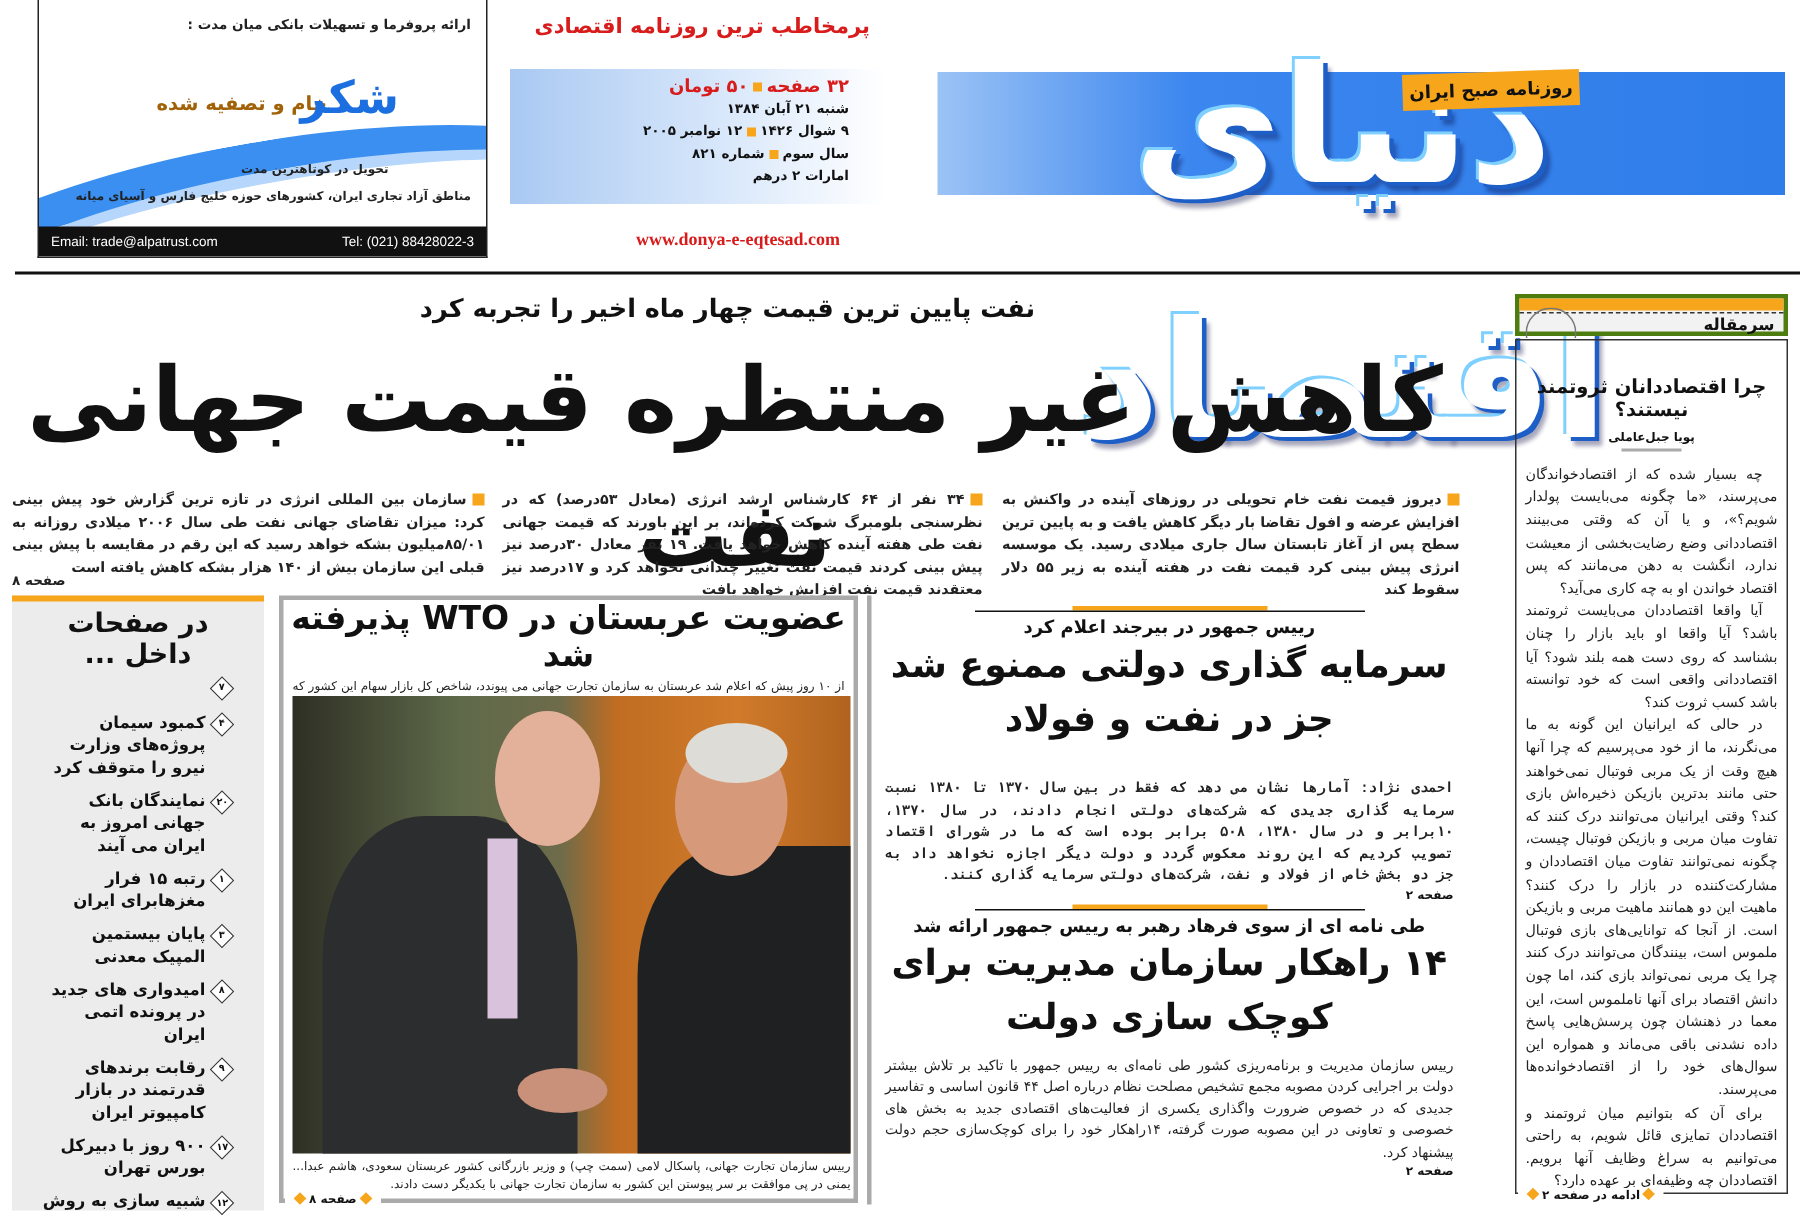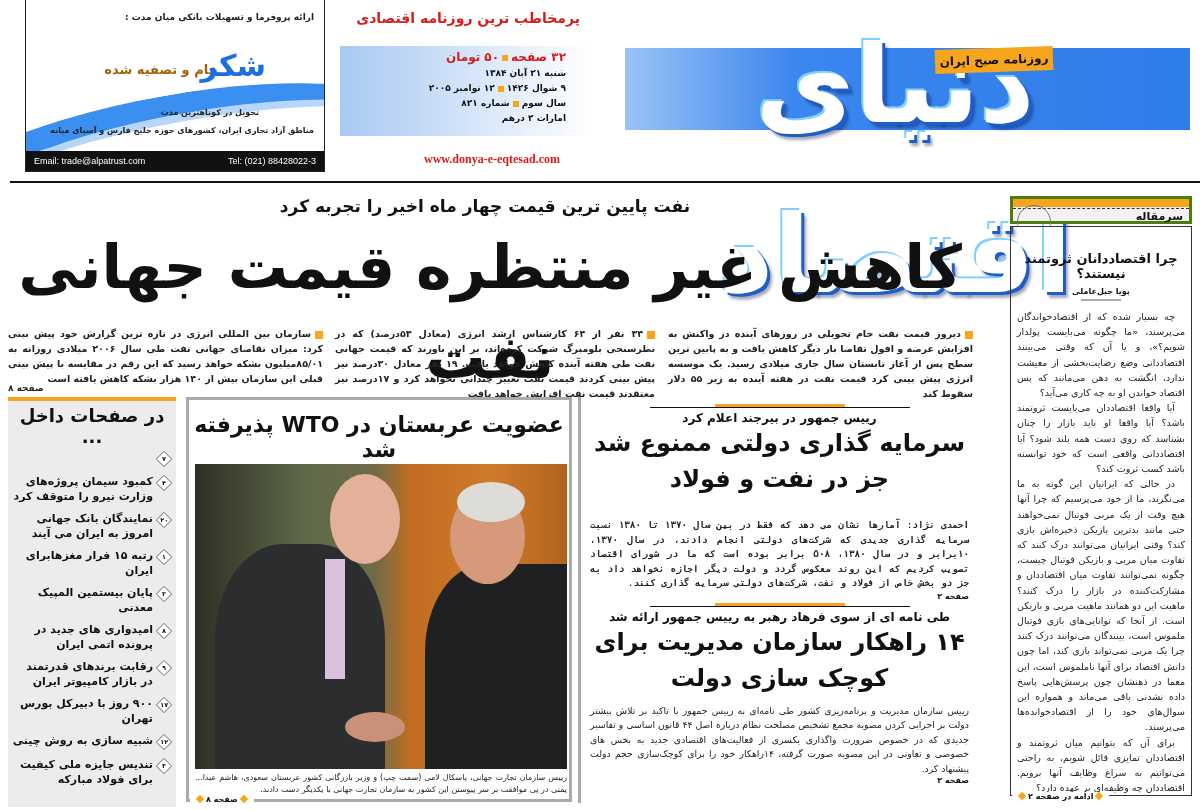--- a/index.html
+++ b/index.html
@@ -77,31 +77,31 @@
   .ed-body { position: absolute; left: 0; top: 30px; width: 182px; height: 570px; border: 1px solid #333; padding: 4px 6px; direction: rtl; }
   .ed-title { font-size: 13px; font-weight: bold; text-align: center; margin-top: 20px; }
   .ed-author { font-size: 8px; font-weight: bold; text-align: center; margin-top: 6px; }
   .ed-author-rule { width: 40px; height: 2px; background: #aaa; margin: 3px auto 8px; }
   .ed-text { font-size: 9.5px; line-height: 15.2px; text-align: justify; color: #222; }
   .ed-text p { text-indent: 10px; }
   .ed-cont { position: absolute; left: 1012px; top: 792px; font-size: 8px; font-weight: bold; background: #fff; padding: 0 4px; }
   .ed-cont .dot { display: inline-block; width: 6px; height: 6px; background: #f7a51b; transform: rotate(45deg); margin: 0 3px; }
 
   
-  .inside { position: absolute; left: 8px; top: 397px; width: 168px; height: 410px; background: #ececec; border-top: 4px solid #f7a51b; padding: 4px 4px; direction: rtl; }
+  .inside { position: absolute; left: 8px; top: 397px; width: 168px; height: 410px; background: #ececec; border-top: 4px solid #f7a51b; padding: 4px 20px; direction: rtl; }
   .inside-title { font-size: 18px; font-weight: bold; text-align: center; margin-bottom: 3px; }
   .inside-item { display: flex; align-items: flex-start; gap: 3px; margin-bottom: 7px; }
   .inside-num { flex: 0 0 16px; width: 16px; height: 16px; border: 1px solid #333; transform: rotate(45deg) scale(.72); display: flex; align-items: center; justify-content: center; background: #fff; margin-top: 1px; }
   .inside-num span { transform: rotate(-45deg); font-size: 9px; font-weight: bold; display: block; }
   .inside-text { font-size: 11px; font-weight: bold; line-height: 15px; }
   .inside-text .pre { display: block; font-size: 8px; line-height: 12px; }
 
   
   .wto { position: absolute; left: 186px; top: 397px; width: 386px; height: 405px; border: 3px solid #aaa; border-top: 3px solid #aaa; background: #fff; direction: rtl; }
-  .wto-title { text-align: center; font-size: 22px; font-weight: bold; margin-top: 12px; }
+  .wto-title { text-align: center; font-size: 22px; font-weight: bold; margin-top: 0; }
   .wto-text { font-size: 8px; line-height: 12px; padding: 2px 6px; text-align: justify; color: #222; }
   .wto-photo { position: absolute; left: 6px; top: 64px; width: 372px; height: 305px; overflow: hidden;
     background: linear-gradient(to right, #2e2f24 0%, #5f6a4a 30%, #6d6b4a 48%, #c06d22 58%, #d07a2a 80%, #b0631f 100%); }
   .person { position: absolute; border-radius: 50%; }
   .p1-body { position: absolute; left: 20px; top: 80px; width: 170px; height: 240px; background: #2b2d2e; border-radius: 40% 40% 0 0; }
   .p1-head { left: 135px; top: 10px; width: 70px; height: 90px; background: #e3b09a; }
   .p1-shirt { position: absolute; left: 130px; top: 95px; width: 20px; height: 120px; background: #d9c3dc; }
   .p2-body { position: absolute; left: 230px; top: 100px; width: 150px; height: 220px; background: #1f2021; border-radius: 40% 0 0 0; }
   .p2-head { left: 255px; top: 25px; width: 75px; height: 95px; background: #d69a7a; }
   .p2-hair { left: 262px; top: 18px; width: 68px; height: 40px; background: #dedcd6; }

